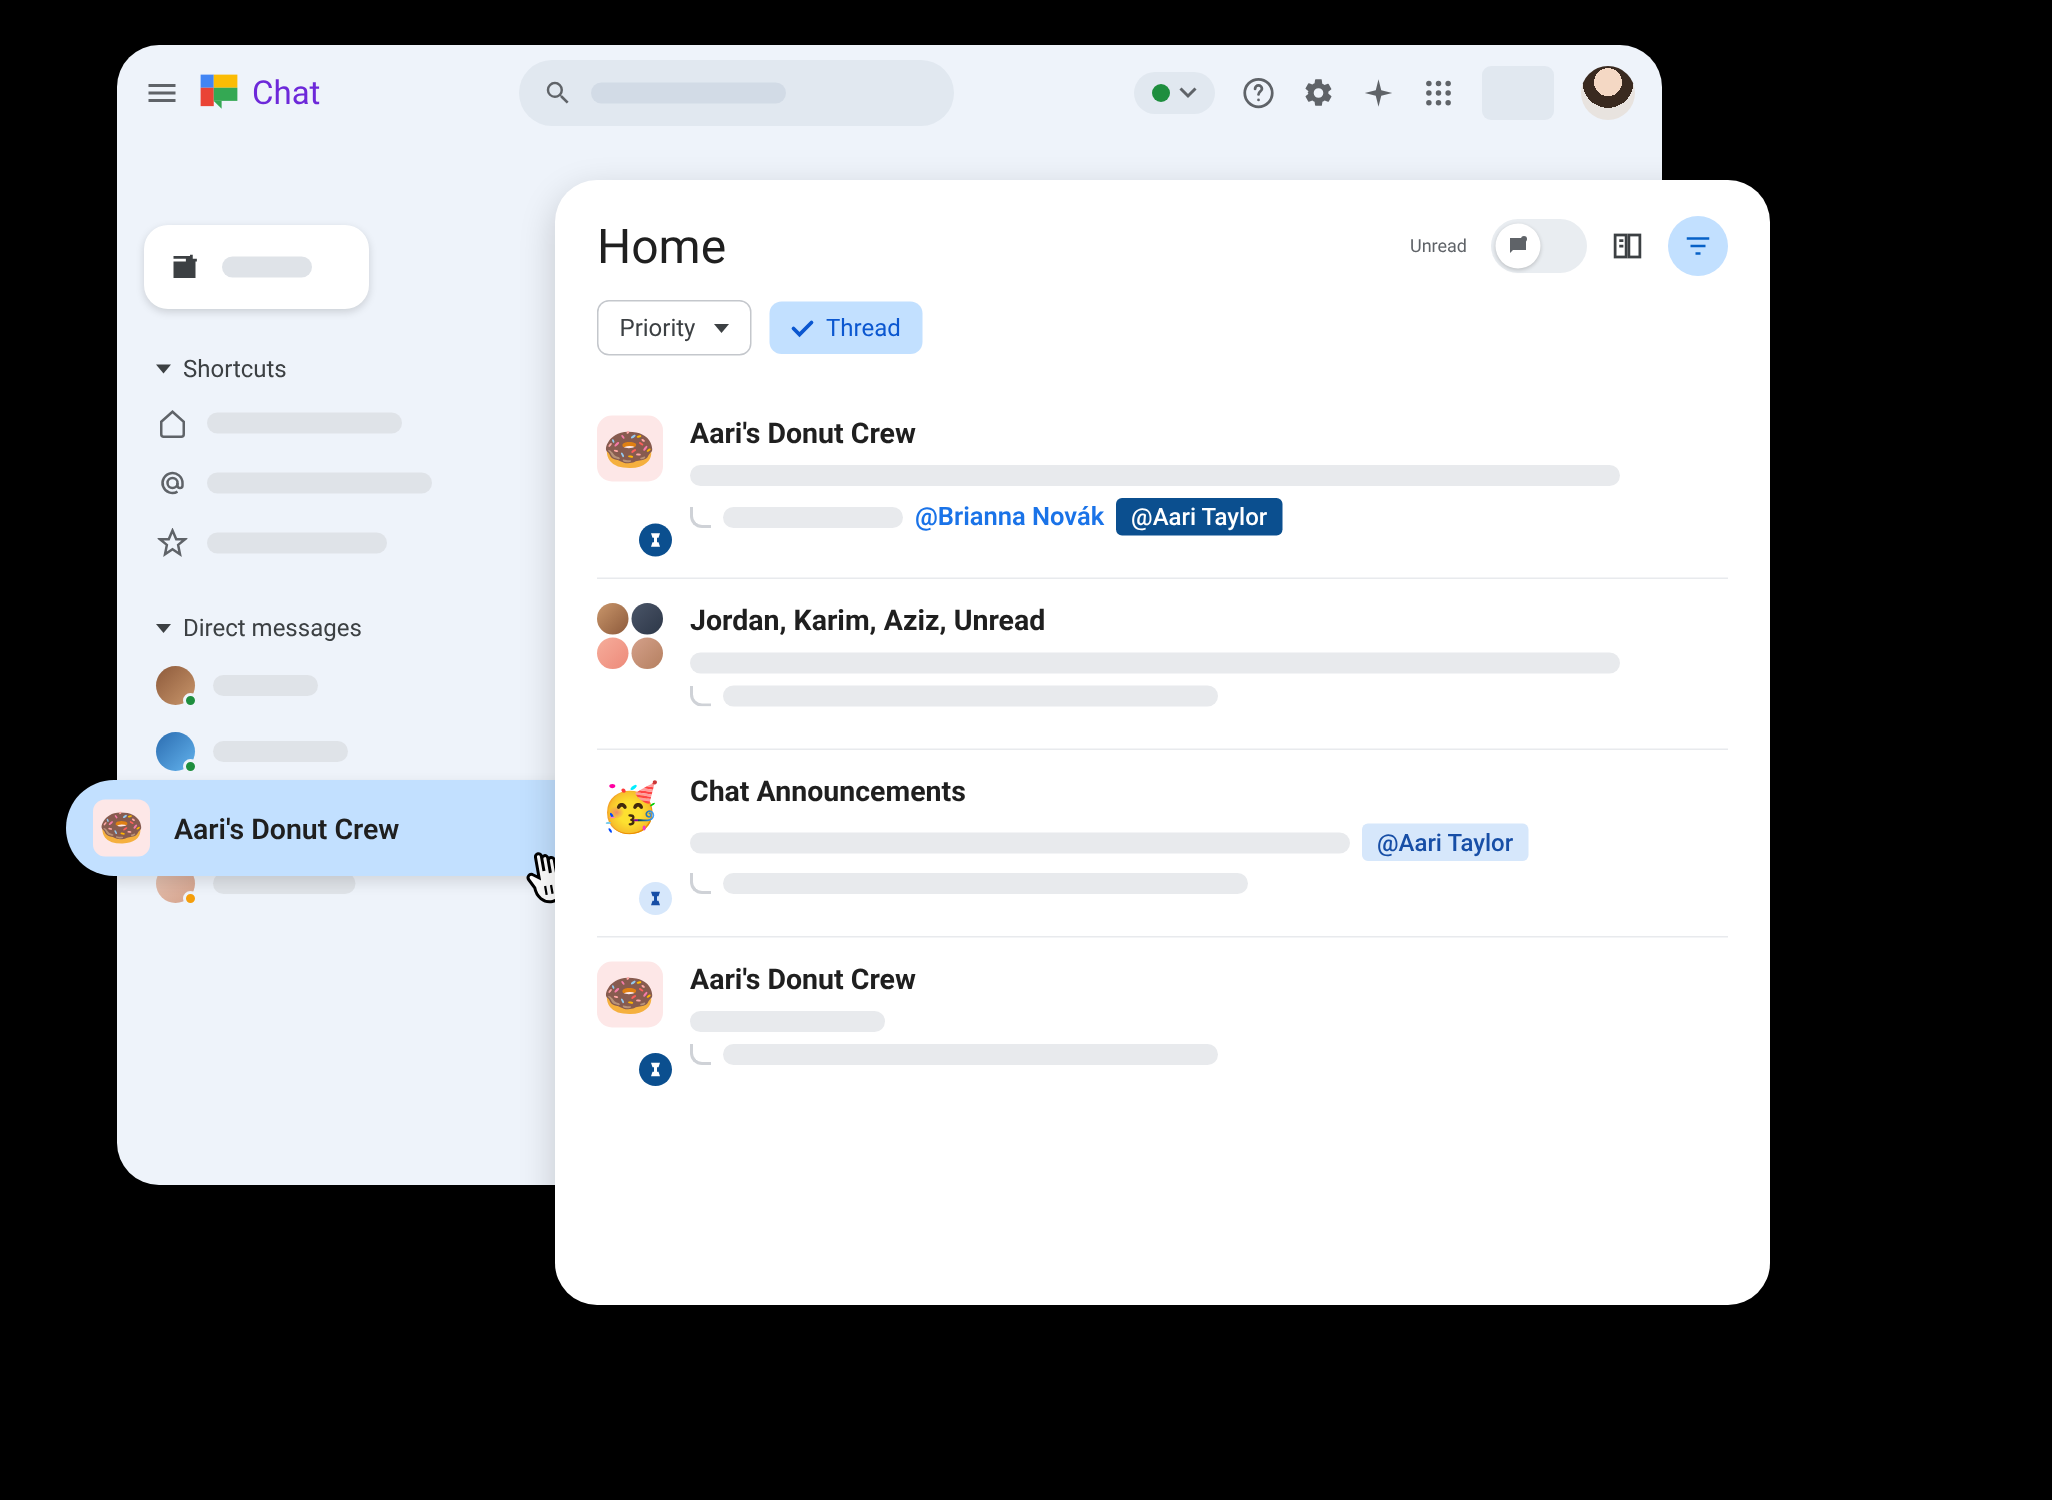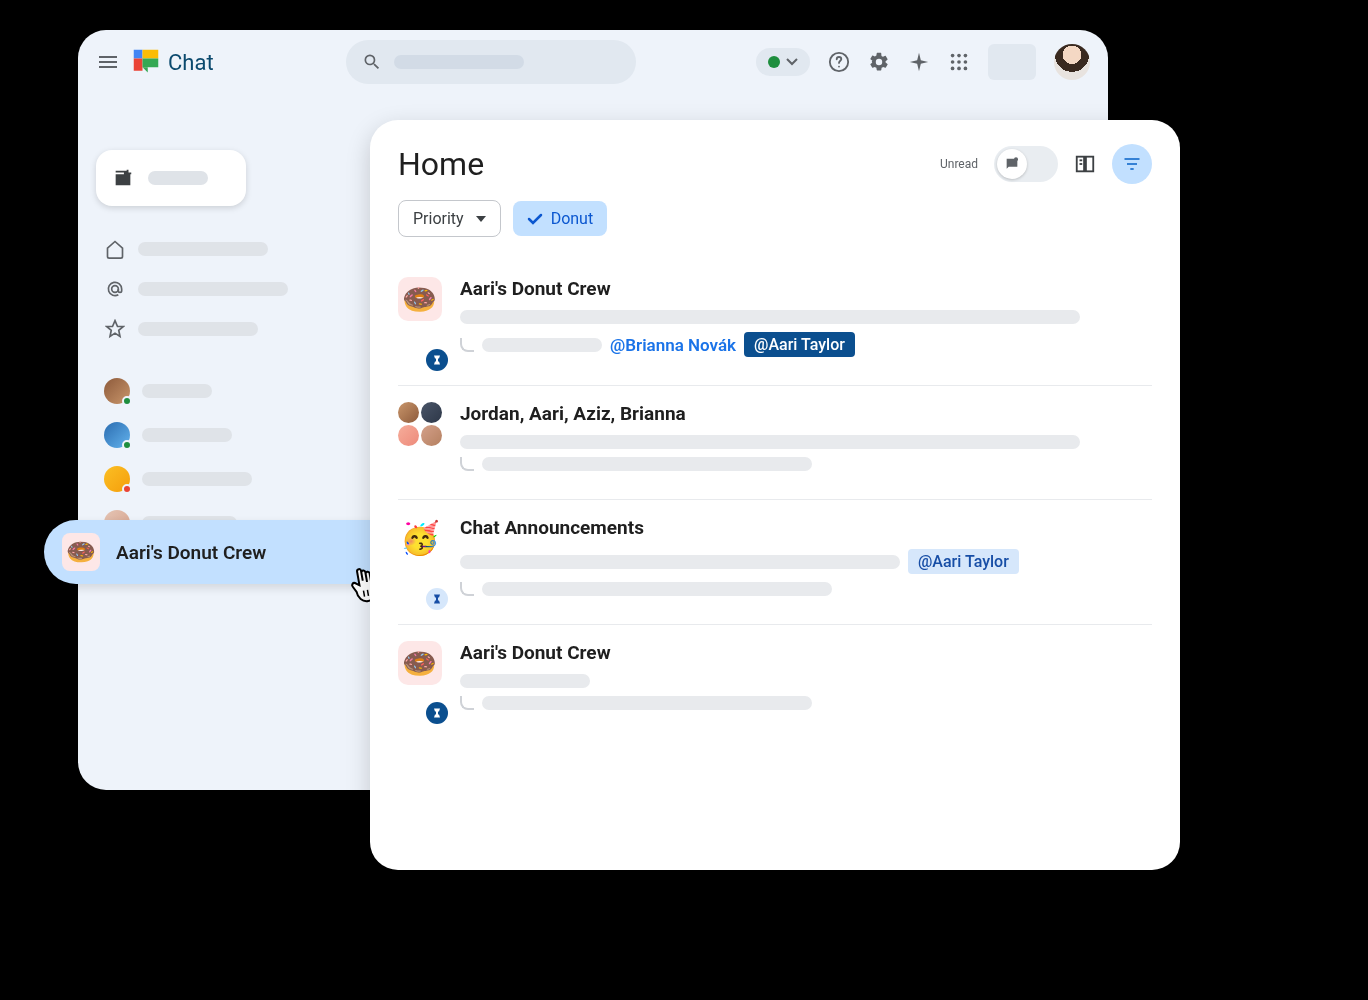--- a/index.html
+++ b/index.html
@@ -23,21 +23,21 @@
   display: flex;
   align-items: center;
   height: 64px;
   padding: 0 18px;
   gap: 12px;
 }
 .hamburger { width: 24px; height: 24px; cursor:pointer; }
 .hamburger svg { width:24px; height:24px; fill:#5f6368; }
 .logo-wrap { display:flex; align-items:center; gap:8px; }
 .logo-box { width:28px; height:28px; position:relative; }
-.app-name { font-size:22px; color:#0c4a6e; }
+.app-name { font-size:22px; color:#6d28d9; }
 .search-box {
   margin-left: 120px;
   width: 290px; height: 44px;
   background: #e1e8f0;
   border-radius: 22px;
   display:flex; align-items:center;
   padding: 0 16px;
   gap:12px;
 }
 .search-icon { width:20px; height:20px; fill:#5f6368; }
@@ -251,20 +251,24 @@
 
   <div class="sidebar">
     <div class="new-chat-btn">
       <svg class="new-chat-icon" viewBox="0 0 24 24">
           <path d="M4 4h12v2H4zM4 8h16v12H4zM16 3h2v3h3v2h-3v3h-2V8h-3V6h3z"></path>
         </svg>
       <div class="ph-bar" style="width:60px"></div>
     </div>
 
     <div class="section">
+      <div class="section-header">
+        <div class="tri"></div>
+        <span class="section-title">Shortcuts</span>
+      </div>
       <div class="sb-item">
         <div class="sb-icon-circle">
             <svg viewBox="0 0 24 24">
               <path d="M3 11l9-8 9 8v10a2 2 0 01-2 2H5a2 2 0 01-2-2z"></path>
             </svg>
           </div>
         <div class="ph-bar" style="width:130px"></div>
       </div>
       <div class="sb-item">
         <div class="sb-icon-circle">
@@ -279,20 +283,24 @@
         <div class="sb-icon-circle">
             <svg viewBox="0 0 24 24">
               <path d="M12 2l3 7h7l-5.5 4.5L18 21l-6-4-6 4 1.5-7.5L2 9h7z"></path>
             </svg>
           </div>
         <div class="ph-bar" style="width:120px"></div>
       </div>
     </div>
 
     <div class="section">
+      <div class="section-header">
+        <div class="tri"></div>
+        <span class="section-title">Direct messages</span>
+      </div>
       <div class="sb-item">
         <div class="dm-avatar" style="background:linear-gradient(135deg,#8d5a3b,#c9966b)">
             <div class="dm-dot" style="background:#1e8e3e"></div>
           </div>
         <div class="ph-bar" style="width:70px"></div>
       </div>
       <div class="sb-item">
         <div class="dm-avatar" style="background:linear-gradient(135deg,#2b6cb0,#63b3ed)">
             <div class="dm-dot" style="background:#1e8e3e"></div>
           </div>
@@ -356,21 +364,21 @@
 
   <div class="chips">
     <div class="chip">
       <span>Priority</span>
       <div class="chip-arrow"></div>
     </div>
     <div class="chip active">
       <svg class="check-mark" viewBox="0 0 16 16">
           <path d="M2 8l4 4 8-8" stroke="#0b57d0" stroke-width="2.5" fill="none" stroke-linecap="round"></path>
         </svg>
-      <span>Donut</span>
+      <span>Thread</span>
     </div>
   </div>
 
   <div class="thread-list">
 
     <div class="thread">
       <div class="thread-avatar-wrap">
         <div class="thread-avatar">🍩</div>
         <div class="badge-tool">
             <svg viewBox="0 0 24 24">
@@ -395,21 +403,21 @@
     <div class="thread">
       <div class="thread-avatar-wrap">
         <div class="group-avatar">
           <div class="ga-cell" style="background:linear-gradient(135deg,#c9966b,#8d5a3b)"></div>
           <div class="ga-cell" style="background:linear-gradient(135deg,#4a5568,#2d3748)"></div>
           <div class="ga-cell" style="background:linear-gradient(135deg,#f6ad9b,#ed8a7a)"></div>
           <div class="ga-cell" style="background:linear-gradient(135deg,#d4a08a,#b58060)"></div>
         </div>
       </div>
       <div class="thread-body">
-        <div class="thread-title">Jordan, Aari, Aziz, Brianna</div>
+        <div class="thread-title">Jordan, Karim, Aziz, Unread</div>
         <div class="line">
             <div class="gray-bar" style="width:620px"></div>
           </div>
         <div class="line">
           <div class="reply-icon"></div>
           <div class="gray-bar" style="width:330px"></div>
         </div>
       </div>
     </div>
 

